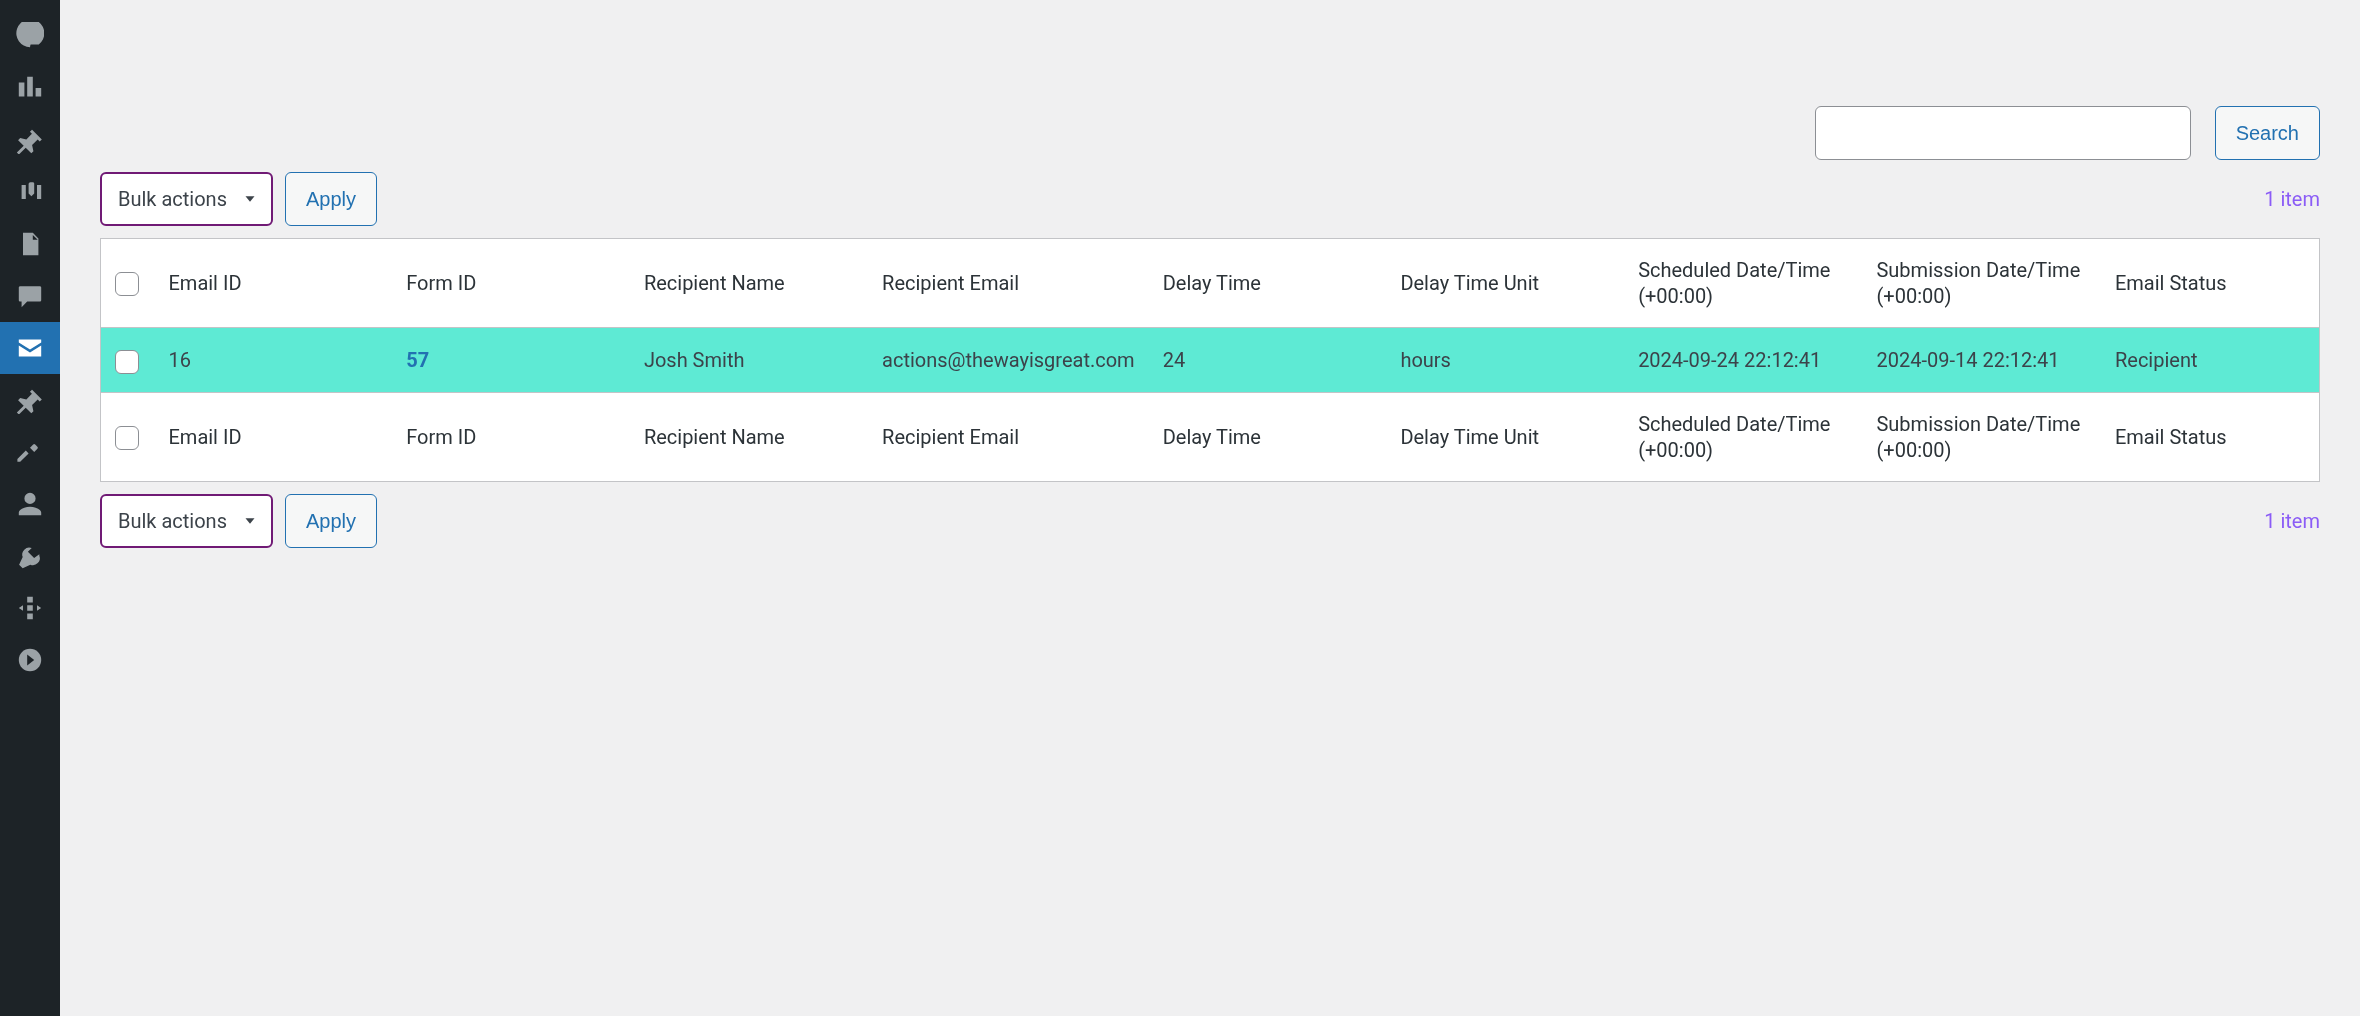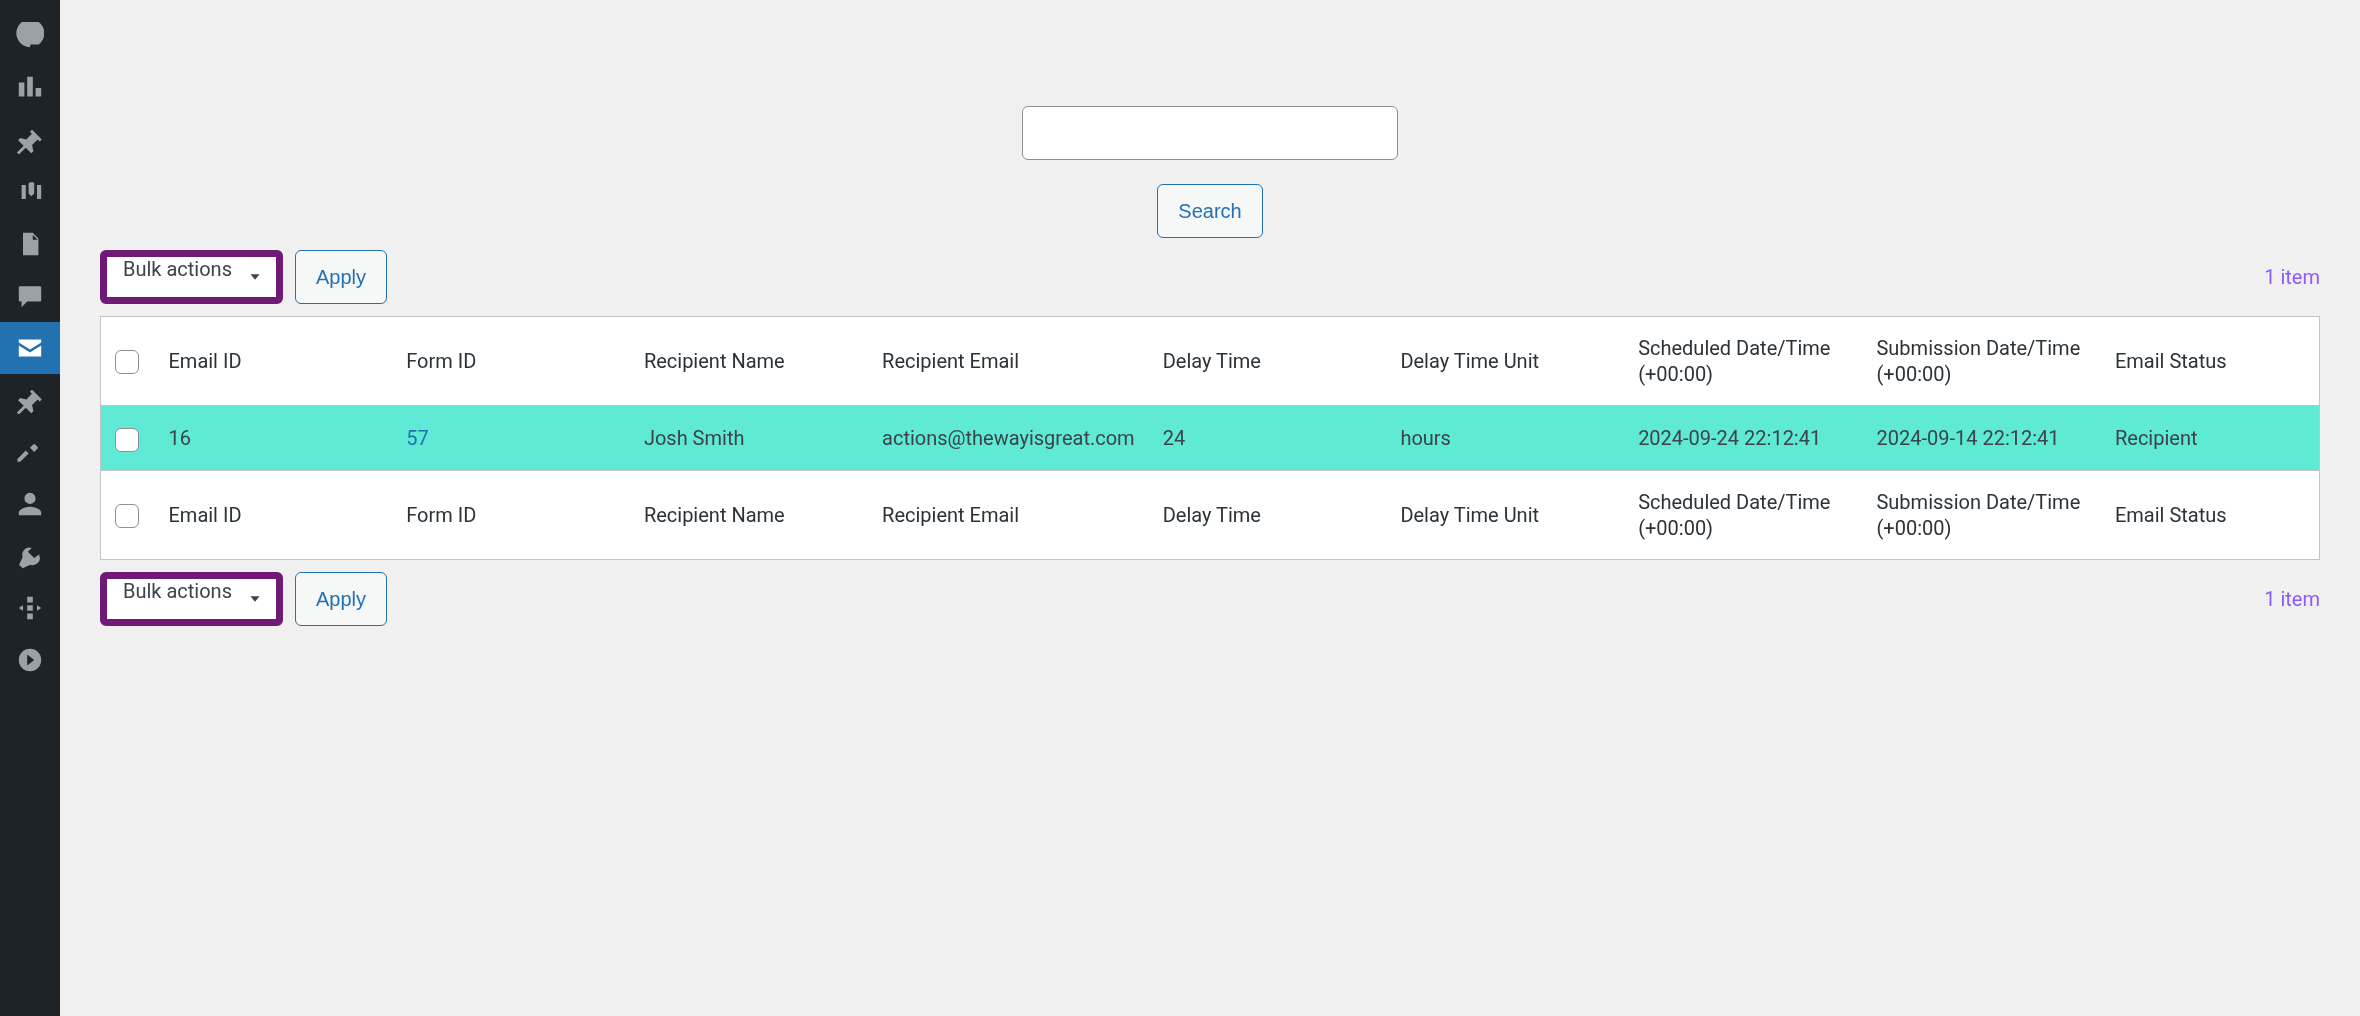--- a/index.html
+++ b/index.html
@@ -43,21 +43,20 @@
       flex: 1;
       padding: 40px 40px 0 40px;
     }
     .search-row {
       display: flex;
       justify-content: flex-end;
       gap: 24px;
       margin-top: 66px;
       margin-bottom: 12px;
       align-items: center;
-      flex-direction: column;
     }
     .search-input {
       width: 376px;
       height: 54px;
       border: 1px solid #8c8f94;
       border-radius: 6px;
       background: #fff;
       padding: 0 12px;
       font-size: 20px;
     }
@@ -75,27 +74,27 @@
     }
     .toolbar {
       display: flex;
       align-items: center;
       gap: 12px;
       margin-bottom: 12px;
     }
     .select {
       height: 54px;
       padding: 0 44px 0 16px;
-      border: 7px solid #701a75;
+      border: 2px solid #701a75;
       background: #fff;
       border-radius: 6px;
       font-size: 20px;
       position: relative;
       display: inline-flex;
-      align-items: flex-start;
+      align-items: center;
       cursor: pointer;
     }
     .select svg { position: absolute; right: 12px; top: 50%; transform: translateY(-50%); fill: #3c434a; }
     .count { margin-left: auto; color: #8b5cf6; }
     table {
       width: 100%;
       border-collapse: collapse;
       background: #fff;
       border: 1px solid #c3c4c7;
     }
@@ -121,21 +120,21 @@
     .check-col { width: 54px; text-align: left; }
     .cb {
       width: 24px; height: 24px;
       border: 1px solid #8c8f94;
       border-radius: 6px;
       background: #fff;
       display: inline-block;
       cursor: pointer;
       vertical-align: middle;
     }
-    .link { color: #2271b1; text-decoration: none; cursor: pointer; }
+    .link { color: #2271b1; text-decoration: none; cursor: pointer; font-weight: bold; }
     .col-email-id   { width: 240px; }
     .col-form-id    { width: 240px; }
     .col-name       { width: 240px; }
     .col-email      { width: 240px; }
     .col-delay      { width: 240px; }
     .col-unit       { width: 240px; }
     .col-sched      { width: 240px; }
     .col-sub        { width: 240px; }
     .col-status     { width: 220px; }
     .bottom-toolbar { margin-top: 12px; }

